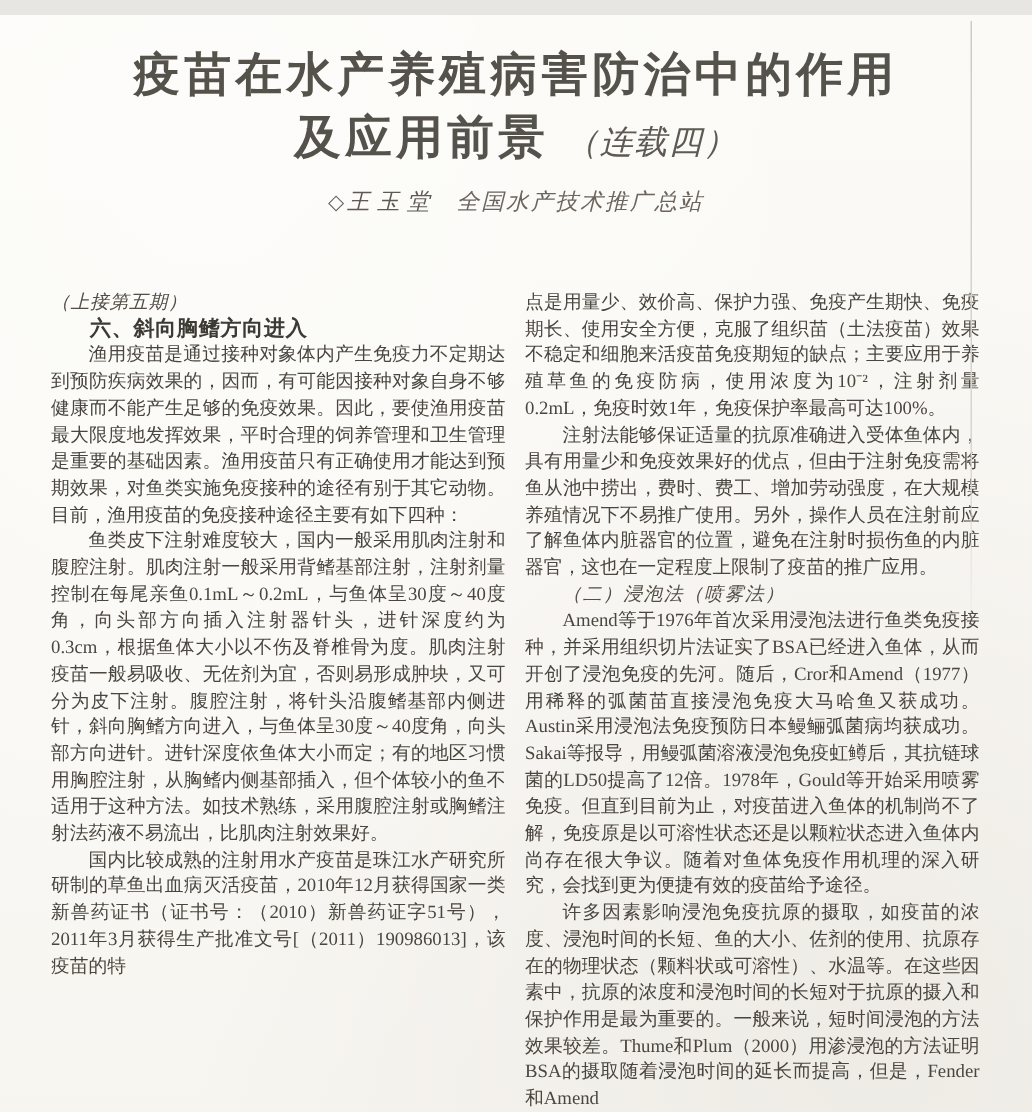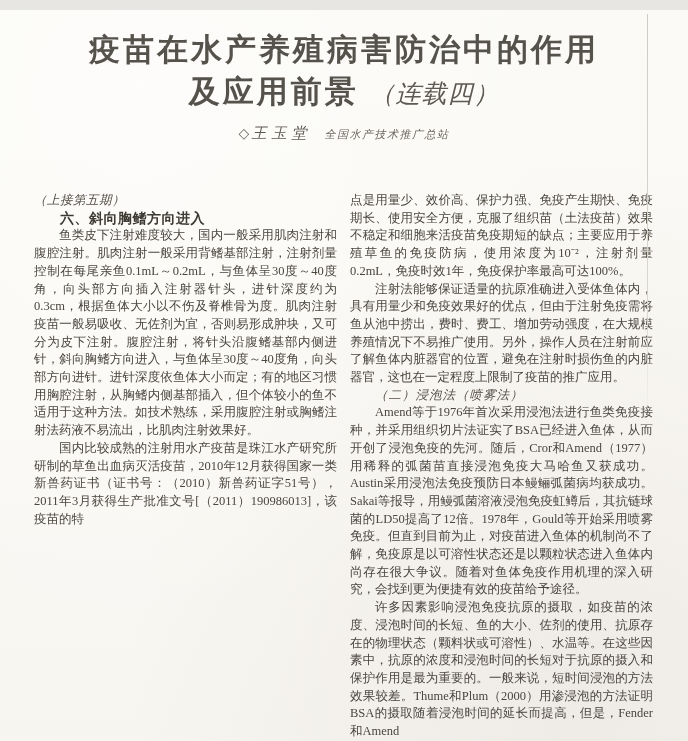--- a/index.html
+++ b/index.html
@@ -17,25 +17,25 @@
     box-sizing:border-box;
   }
   .edge-line {
     position:absolute; top:4px; right:40px;
     width:1px; height:412px;
     background:linear-gradient(180deg,#cfccc6 0%, #d9d6d0 70%, rgba(217,214,208,0) 100%);
   }
   header { text-align:center; padding-top:19px; }
   .title-line { display:block; line-height:42px; font-size:31px; font-weight:bold;
                 letter-spacing:3px; color:#55514b; }
-  .serial { font-size:25px; font-weight:normal; font-style:italic; letter-spacing:1px; color:#5e5952; }
+  .serial { font-size:22px; font-weight:normal; font-style:italic; letter-spacing:1px; color:#5e5952; }
   .author-line { margin-top:9px; font-style:italic; color:#5f5952; }
   .diamond { font-size:14px; font-style:normal; color:#6a645c; }
   .author-name { font-size:15px; letter-spacing:5px; margin-left:2px; }
-  .affil { font-size:11px; margin-left:9px; letter-spacing:1.5px; color:#6b655d; }
+  .affil { font-size:15px; margin-left:9px; letter-spacing:1.5px; color:#6b655d; }
   .columns { display:flex; gap:13px; padding:0 34px; margin-top:49px; }
   .col { width:303px; font-size:12.5px; line-height:17.7px; text-align:justify; }
   .para { margin:0; text-indent:2em; }
   .noindent { text-indent:0; }
   .sec-heading { font-size:14px; font-weight:bold; margin:0; padding-left:26px;
                  color:#3d3933; letter-spacing:0.5px; line-height:17.7px; }
   .kai { font-style:italic; margin:0; color:#534d45; }
   .note { text-indent:0; letter-spacing:0.5px; }
   .sub { text-indent:2em; letter-spacing:1px; }
 </style>
@@ -58,20 +58,21 @@
       <span class="diamond">◇</span><span class="author-name">王玉堂</span>
       <span class="affil">全国水产技术推广总站</span>
     </div>
   </header>
 
   <main class="columns">
 
     <div class="col">
       <p class="kai note">（上接第五期）</p>
       <h2 class="sec-heading">六、斜向胸鳍方向进入</h2>
+      <p class="para">渔用疫苗是通过接种对象体内产生免疫力不定期达到预防疾病效果的，因而，有可能因接种对象自身不够健康而不能产生足够的免疫效果。因此，要使渔用疫苗最大限度地发挥效果，平时合理的饲养管理和卫生管理是重要的基础因素。渔用疫苗只有正确使用才能达到预期效果，对鱼类实施免疫接种的途径有别于其它动物。目前，渔用疫苗的免疫接种途径主要有如下四种：</p>
       <p class="para">鱼类皮下注射难度较大，国内一般采用肌肉注射和腹腔注射。肌肉注射一般采用背鳍基部注射，注射剂量控制在每尾亲鱼0.1mL～0.2mL，与鱼体呈30度～40度角，向头部方向插入注射器针头，进针深度约为0.3cm，根据鱼体大小以不伤及脊椎骨为度。肌肉注射疫苗一般易吸收、无佐剂为宜，否则易形成肿块，又可分为皮下注射。腹腔注射，将针头沿腹鳍基部内侧进针，斜向胸鳍方向进入，与鱼体呈30度～40度角，向头部方向进针。进针深度依鱼体大小而定；有的地区习惯用胸腔注射，从胸鳍内侧基部插入，但个体较小的鱼不适用于这种方法。如技术熟练，采用腹腔注射或胸鳍注射法药液不易流出，比肌肉注射效果好。</p>
       <p class="para">国内比较成熟的注射用水产疫苗是珠江水产研究所研制的草鱼出血病灭活疫苗，2010年12月获得国家一类新兽药证书（证书号：（2010）新兽药证字51号），2011年3月获得生产批准文号[（2011）190986013]，该疫苗的特</p>
     </div>
 
     <div class="col">
       <p class="para noindent">点是用量少、效价高、保护力强、免疫产生期快、免疫期长、使用安全方便，克服了组织苗（土法疫苗）效果不稳定和细胞来活疫苗免疫期短的缺点；主要应用于养殖草鱼的免疫防病，使用浓度为10⁻²，注射剂量0.2mL，免疫时效1年，免疫保护率最高可达100%。</p>
       <p class="para">注射法能够保证适量的抗原准确进入受体鱼体内，具有用量少和免疫效果好的优点，但由于注射免疫需将鱼从池中捞出，费时、费工、增加劳动强度，在大规模养殖情况下不易推广使用。另外，操作人员在注射前应了解鱼体内脏器官的位置，避免在注射时损伤鱼的内脏器官，这也在一定程度上限制了疫苗的推广应用。</p>
       <p class="kai sub">（二）浸泡法（喷雾法）</p>
       <p class="para">Amend等于1976年首次采用浸泡法进行鱼类免疫接种，并采用组织切片法证实了BSA已经进入鱼体，从而开创了浸泡免疫的先河。随后，Cror和Amend（1977）用稀释的弧菌苗直接浸泡免疫大马哈鱼又获成功。Austin采用浸泡法免疫预防日本鳗鲡弧菌病均获成功。Sakai等报导，用鳗弧菌溶液浸泡免疫虹鳟后，其抗链球菌的LD50提高了12倍。1978年，Gould等开始采用喷雾免疫。但直到目前为止，对疫苗进入鱼体的机制尚不了解，免疫原是以可溶性状态还是以颗粒状态进入鱼体内尚存在很大争议。随着对鱼体免疫作用机理的深入研究，会找到更为便捷有效的疫苗给予途径。</p>
       <p class="para">许多因素影响浸泡免疫抗原的摄取，如疫苗的浓度、浸泡时间的长短、鱼的大小、佐剂的使用、抗原存在的物理状态（颗料状或可溶性）、水温等。在这些因素中，抗原的浓度和浸泡时间的长短对于抗原的摄入和保护作用是最为重要的。一般来说，短时间浸泡的方法效果较差。Thume和Plum（2000）用渗浸泡的方法证明BSA的摄取随着浸泡时间的延长而提高，但是，Fender和Amend</p>

